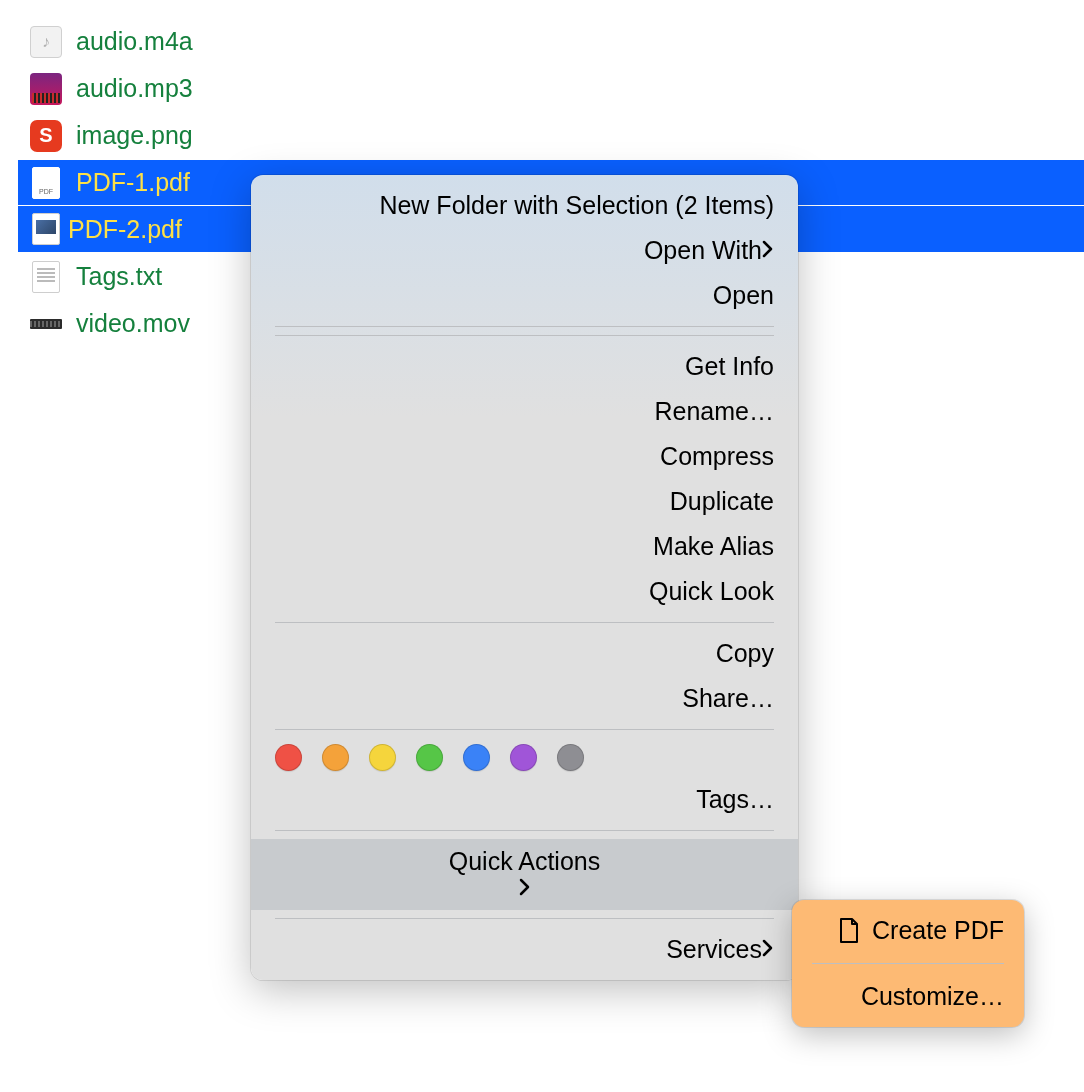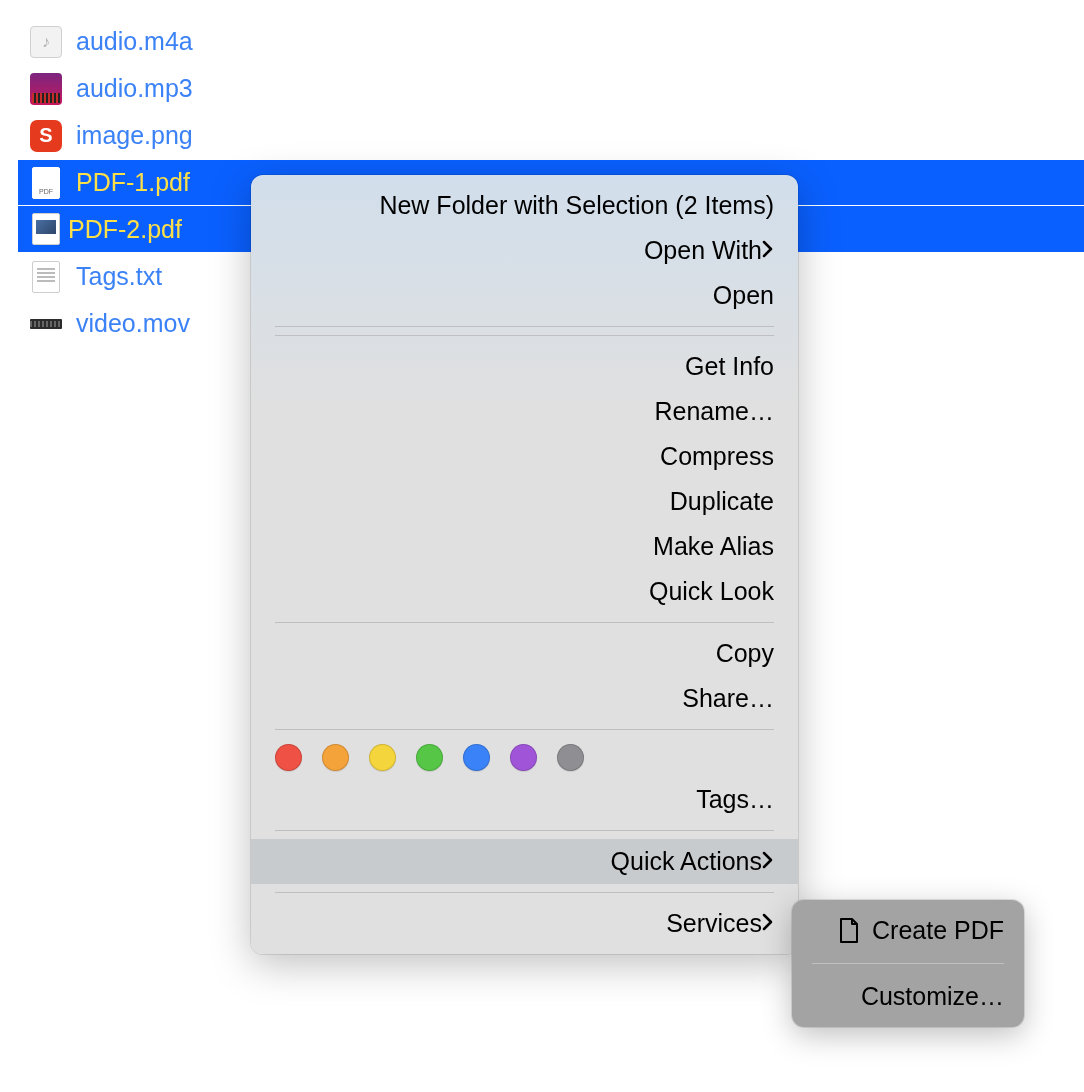--- a/index.html
+++ b/index.html
@@ -43,21 +43,21 @@
     .file-icon {
       width: 32px;
       height: 32px;
       display: inline-flex;
       align-items: center;
       justify-content: center;
       flex-shrink: 0;
     }
     .file-name {
       font-size: 25px;
-      color: #3b82f6;
+      color: #15803d;
     }
     .file-item.selected .file-name {
       color: #fde047;
     }
     .context-menu {
       position: absolute;
       top: 175px;
       left: 251px;
       width: 547px;
       background: linear-gradient(to bottom, #d1deeb 0%, #e0e0e0 30%, #e0e0e0 100%);
@@ -69,20 +69,21 @@
       display: flex;
       align-items: center;
       justify-content: flex-end;
       padding: 8px 24px;
       font-size: 25px;
       color: #000000;
       cursor: default;
     }
     .menu-item.highlighted {
       background: #c8cbce;
+      flex-direction: column;
     }
     .menu-separator {
       height: 1px;
       background: #bdbfc2;
       margin: 8px 24px;
     }
     .chevron {
       font-size: 22px;
       color: #000000;
       font-weight: bold;
@@ -97,21 +98,21 @@
       width: 27px;
       height: 27px;
       border-radius: 50%;
       box-shadow: inset 0 0 0 1px rgba(0,0,0,0.15), 0 1px 1px rgba(0,0,0,0.1);
     }
     .submenu {
       position: absolute;
       top: 900px;
       left: 792px;
       width: 232px;
-      background: #a3a3a3;
+      background: #fdba74;
       border-radius: 12px;
       box-shadow: 0 8px 30px rgba(0,0,0,0.25), 0 0 0 1px rgba(0,0,0,0.1);
       padding: 8px 0;
     }
     .submenu .menu-item {
       padding: 8px 20px;
     }
     .submenu .menu-separator {
       margin: 10px 20px;
     }

